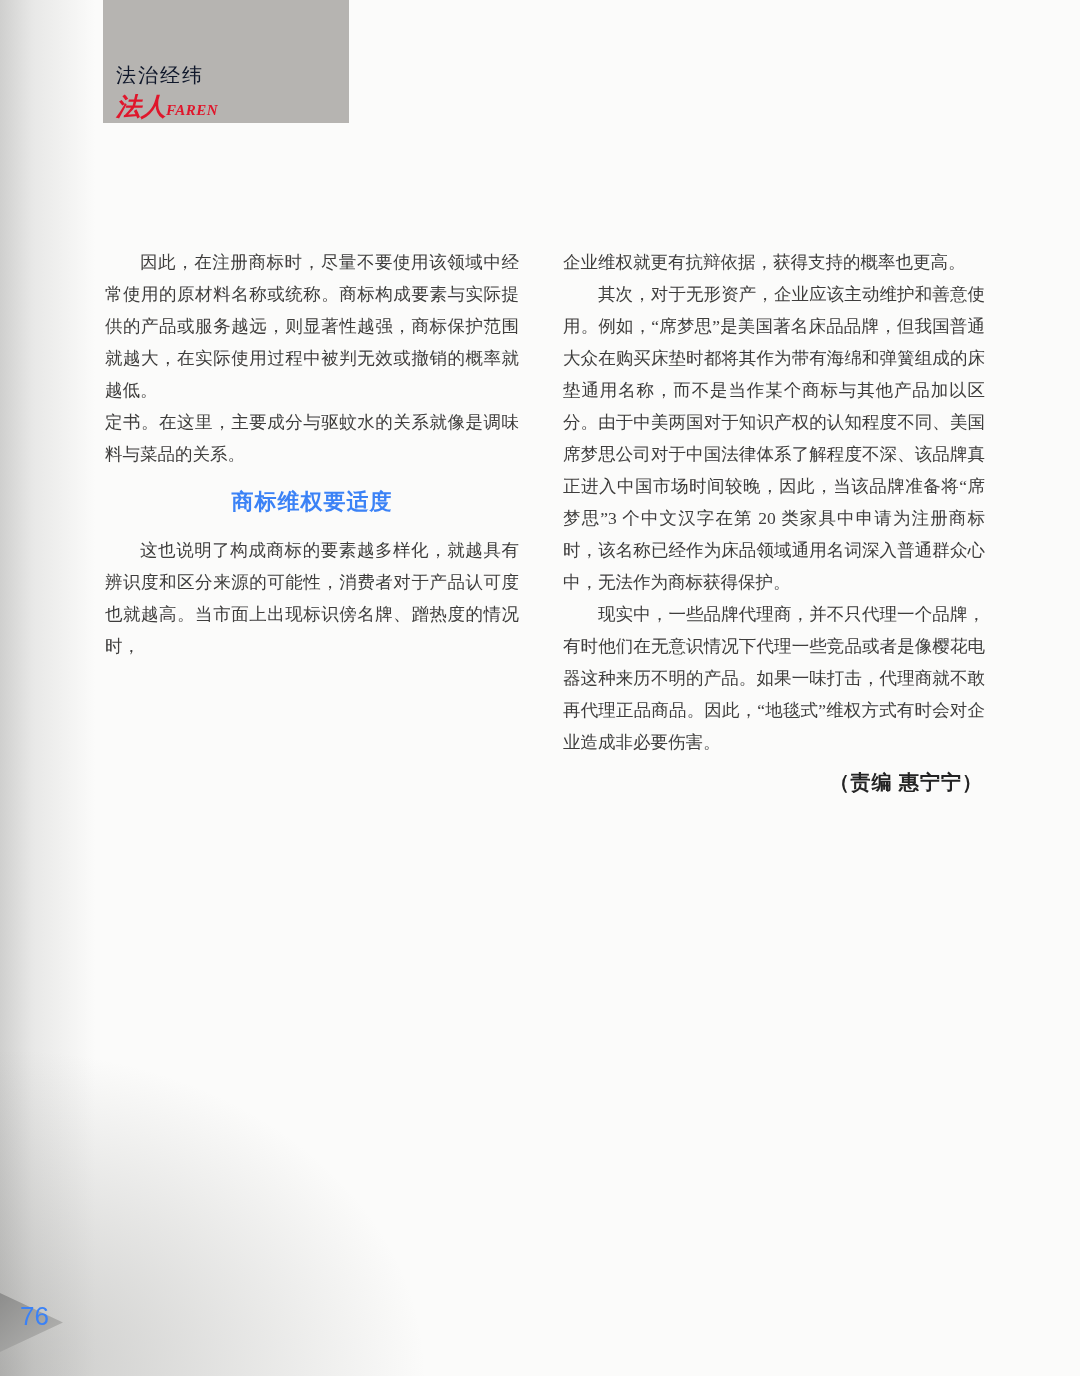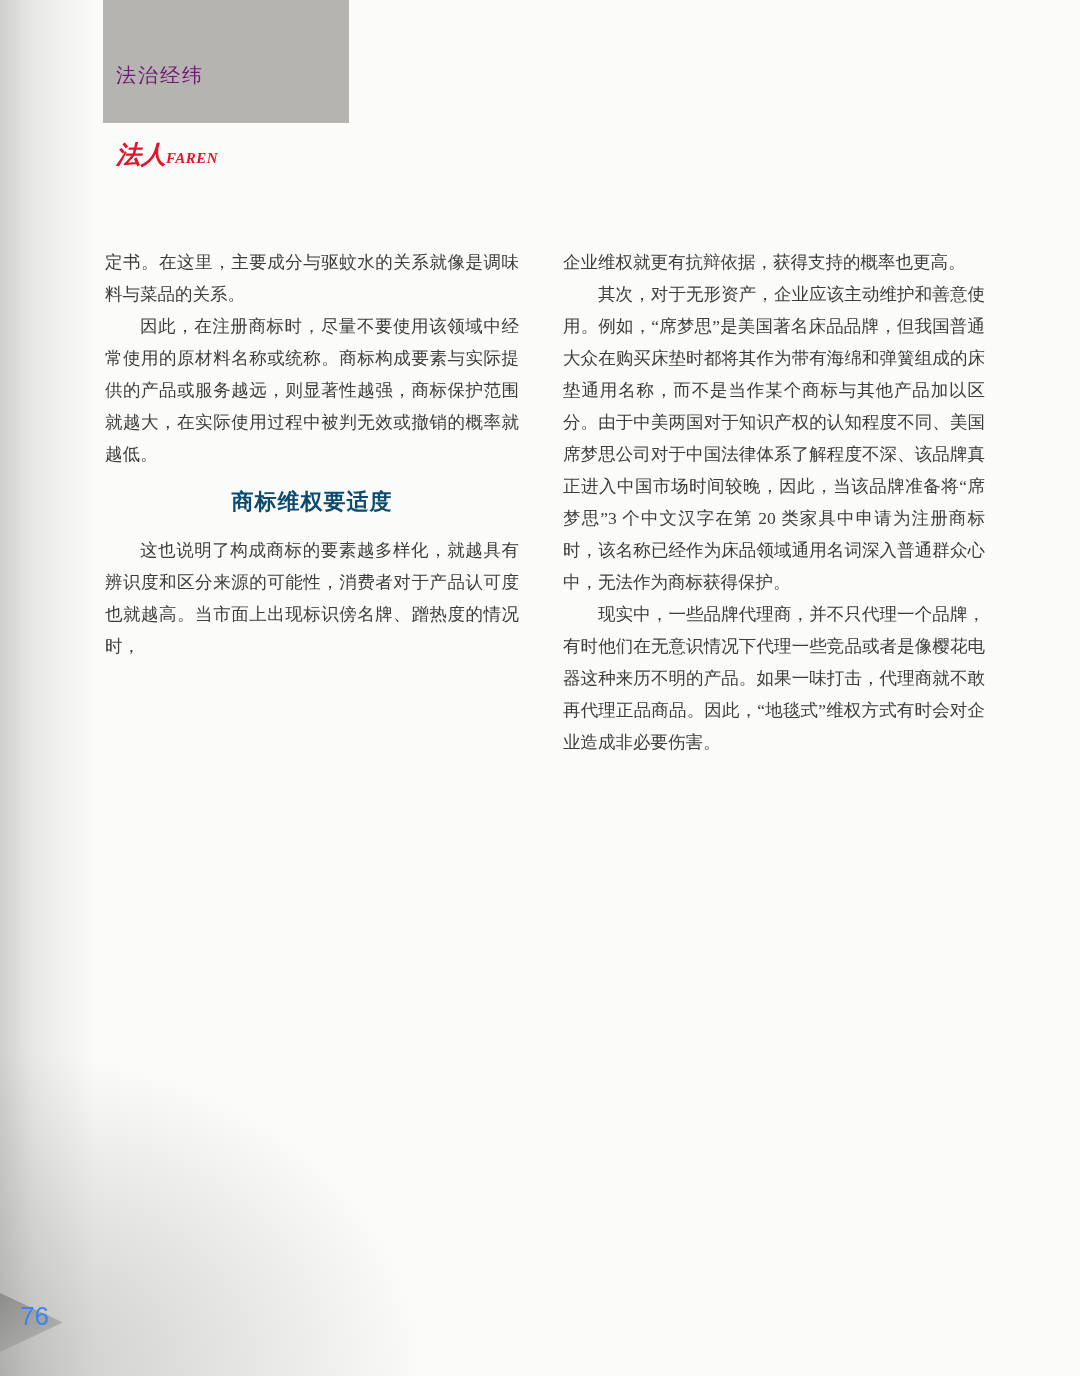--- a/index.html
+++ b/index.html
@@ -17,40 +17,40 @@
     position:absolute; left:0; bottom:0; width:430px; height:330px;
     background:radial-gradient(ellipse at 0% 100%, rgba(125,125,122,0.40), rgba(125,125,122,0) 70%);
   }
   
   .header-block {
     position:absolute; left:103px; top:0; width:246px; height:123px;
     background:#b6b4b1;
   }
   .section-label {
     position:absolute; left:13px; top:62px;
-    font-size:20px; color:#701a75; letter-spacing:2px;
+    font-size:20px; color:#0f172a; letter-spacing:2px;
     font-family:Liberation Sans, sans-serif;
   }
-  .logo { position:absolute; left:13px; top:90px; font-style:italic; font-weight:bold; color:#e0162b; white-space:nowrap;margin-top:48px; }
+  .logo { position:absolute; left:13px; top:90px; font-style:italic; font-weight:bold; color:#e0162b; white-space:nowrap; }
   .logo-cn { font-size:25px; }
   .logo-en { font-size:15px; letter-spacing:0.5px; }
 
   
   .col {
     position:absolute; top:246px;
     font-size:17.5px; line-height:32px; color:#3e3d3c;
     text-align:justify;
   }
   .col-left  { left:105px; width:414px; }
   .col-right { left:563px; width:422px; }
   .para { margin:0; }
   .indent { text-indent:2em; }
   .heading {
     margin:10px 0 11px; text-indent:0; text-align:center;
-    font-size:22px; line-height:43px; font-weight:bold; color:#0c4a6e;
+    font-size:22px; line-height:43px; font-weight:bold; color:#3b82f6;
     letter-spacing:1px;
     font-family:"Liberation Sans","DejaVu Sans",sans-serif;
   }
   .seal {
     display:inline-block; width:17px; height:19px; margin-left:5px; vertical-align:-3px;
     background-color:#d84f43;
     background-image:
       repeating-linear-gradient(0deg, rgba(255,255,255,0.55) 0 1px, transparent 1px 4px),
       repeating-linear-gradient(90deg, rgba(255,255,255,0.40) 0 1px, transparent 1px 4px);
     border-radius:2px;
@@ -78,26 +78,27 @@
 
 <div class="scan-shade-left"></div>
 <div class="scan-shade-corner"></div>
 
 <div class="header-block">
   <div class="section-label">法治经纬</div>
   <div class="logo"><span class="logo-cn">法人</span><span class="logo-en">FAREN</span></div>
 </div>
 
 <div class="col col-left">
+  <p class="para indent">因此，在注册商标时，尽量不要使用该领域中经常使用的原材料名称或统称。商标构成要素与实际提供的产品或服务越远，则显著性越强，商标保护范围就越大，在实际使用过程中被判无效或撤销的概率就越低。</p>
   <p class="para">定书。在这里，主要成分与驱蚊水的关系就像是调味料与菜品的关系。</p>
-  <p class="para indent">因此，在注册商标时，尽量不要使用该领域中经常使用的原材料名称或统称。商标构成要素与实际提供的产品或服务越远，则显著性越强，商标保护范围就越大，在实际使用过程中被判无效或撤销的概率就越低。</p>
   <h2 class="heading">商标维权要适度</h2>
   <p class="para indent">这也说明了构成商标的要素越多样化，就越具有辨识度和区分来源的可能性，消费者对于产品认可度也就越高。当市面上出现标识傍名牌、蹭热度的情况时，</p>
 </div>
 
 <div class="col col-right">
   <p class="para">企业维权就更有抗辩依据，获得支持的概率也更高。</p>
   <p class="para indent">其次，对于无形资产，企业应该主动维护和善意使用。例如，“席梦思”是美国著名床品品牌，但我国普通大众在购买床垫时都将其作为带有海绵和弹簧组成的床垫通用名称，而不是当作某个商标与其他产品加以区分。由于中美两国对于知识产权的认知程度不同、美国席梦思公司对于中国法律体系了解程度不深、该品牌真正进入中国市场时间较晚，因此，当该品牌准备将“席梦思”3 个中文汉字在第 20 类家具中申请为注册商标时，该名称已经作为床品领域通用名词深入普通群众心中，无法作为商标获得保护。</p>
   <p class="para indent">现实中，一些品牌代理商，并不只代理一个品牌，有时他们在无意识情况下代理一些竞品或者是像樱花电器这种来历不明的产品。如果一味打击，代理商就不敢再代理正品商品。因此，“地毯式”维权方式有时会对企业造成非必要伤害。</p>
+  <p class="editor">（责编 惠宁宁）</p>
 </div>
 
 <div class="page-tab-triangle"></div>
 <div class="page-number">76</div>
 
 </body></html>

